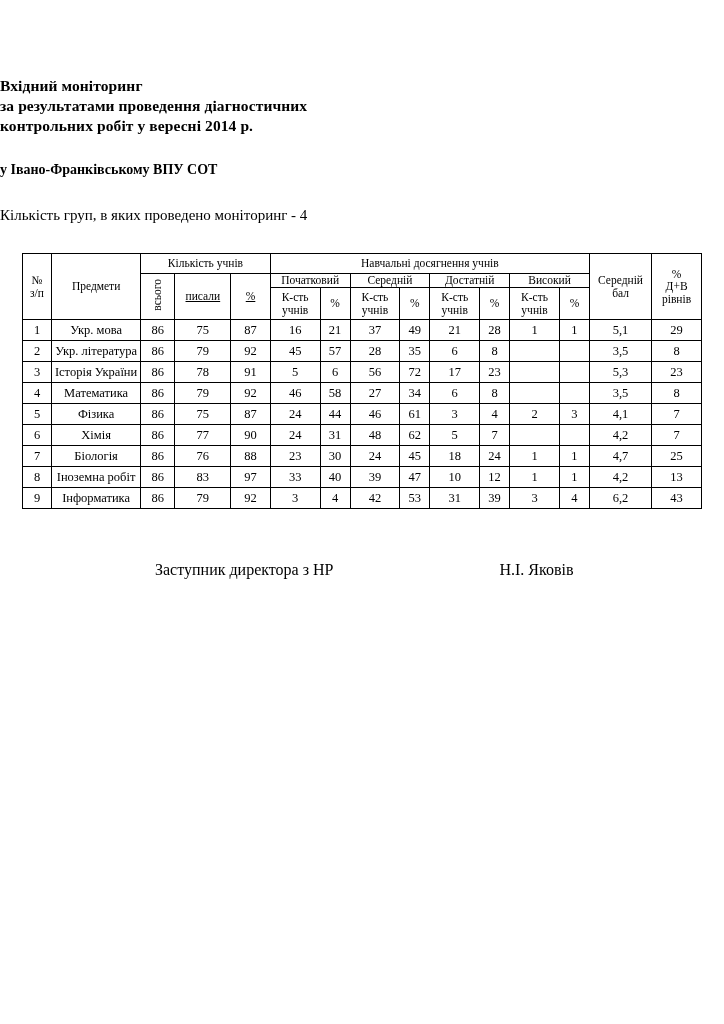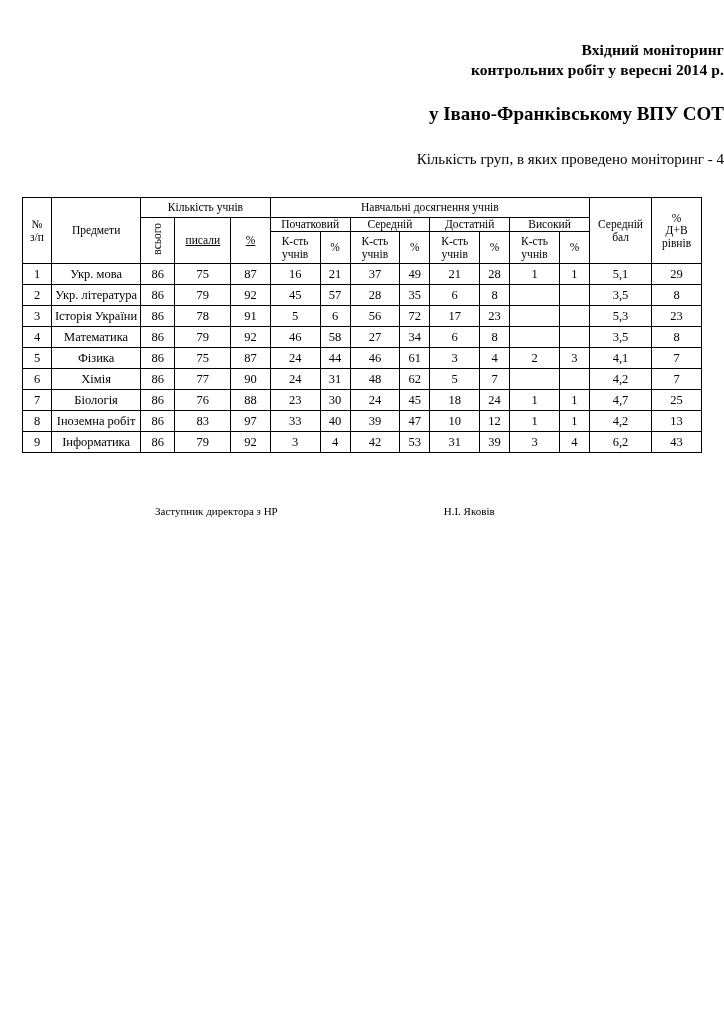--- a/index.html
+++ b/index.html
@@ -19,32 +19,32 @@
 
   .page {
     width: 724px;
     height: 1024px;
     position: relative;
     box-sizing: border-box;
   }
 
   
   .title-block {
-    padding-top: 40px;
-    text-align: right;
+    padding-top: 76px;
+    text-align: left;
   }
   .title-line {
     font-weight: bold;
     font-size: 15.5px;
     line-height: 20px;
     letter-spacing: 0.1px;
   }
   .subtitle {
     font-weight: bold;
-    font-size: 19px;
+    font-size: 14px;
     line-height: 20px;
     margin-top: 24px;
   }
   .groups-line {
     font-size: 15px;
     line-height: 20px;
     margin-top: 25px;
   }
 
   
@@ -120,39 +120,40 @@
   col.c-kst    { width: 48px; }
   col.c-pct    { width: 29px; }
   col.c-sbal   { width: 60px; }
   col.c-dv     { width: 48px; }
 
   
   .footer {
     margin-top: 52px;
     padding-left: 155px;
     padding-right: 40px;
-    font-size: 11px;
+    font-size: 16px;
     display: flex;
     justify-content: flex-start;
   }
   .footer-left {
     white-space: nowrap;
   }
   .footer-right {
     margin-left: 166px;
     white-space: nowrap;
   }
 </style>
 </head>
 <body>
 
 <div class="page">
 
   <div class="title-block">
     <div class="title-line">Вхідний моніторинг</div>
+    <div class="title-line">за результатами проведення діагностичних</div>
     <div class="title-line">контрольних робіт у вересні 2014 р.</div>
     <div class="subtitle">у Івано-Франківському  ВПУ СОТ</div>
     <div class="groups-line">Кількість груп, в яких проведено моніторинг - 4</div>
   </div>
 
   <div class="table-wrap">
     <table class="monitoring">
       <colgroup>
         <col class="c-num">
         <col class="c-subj">

